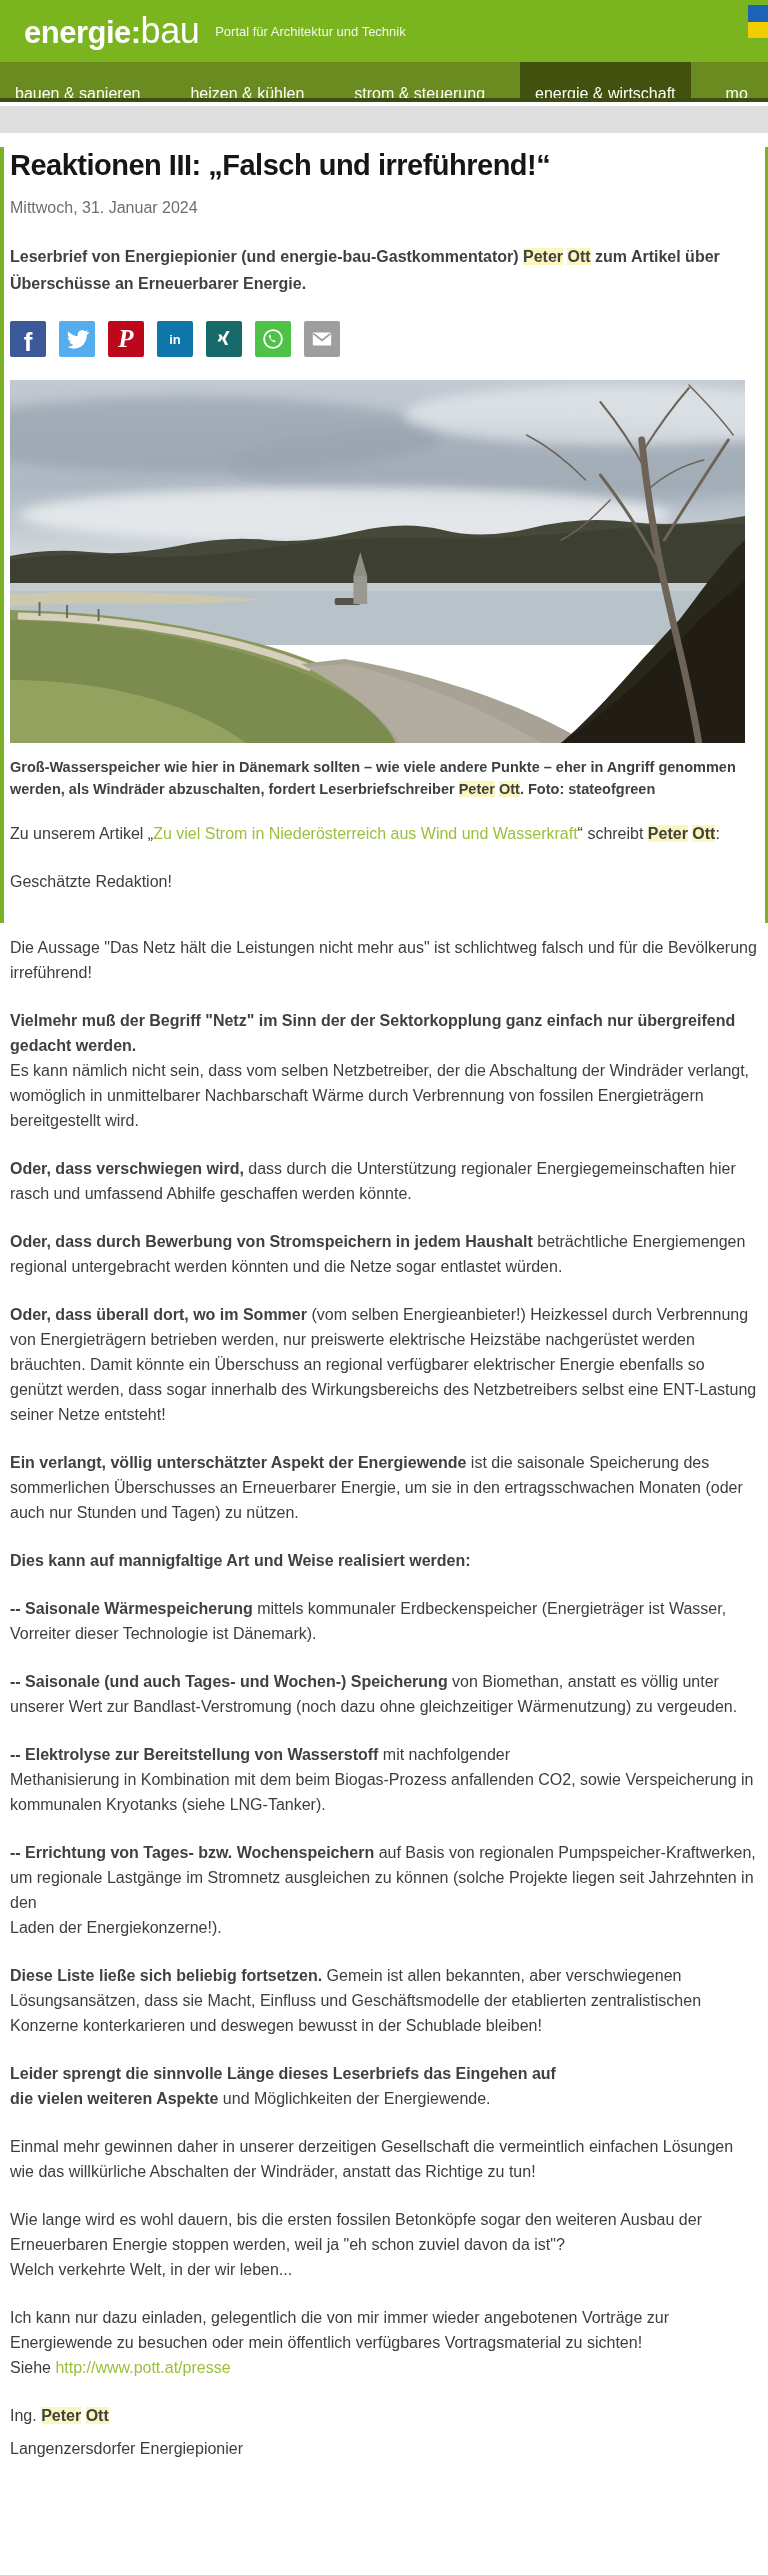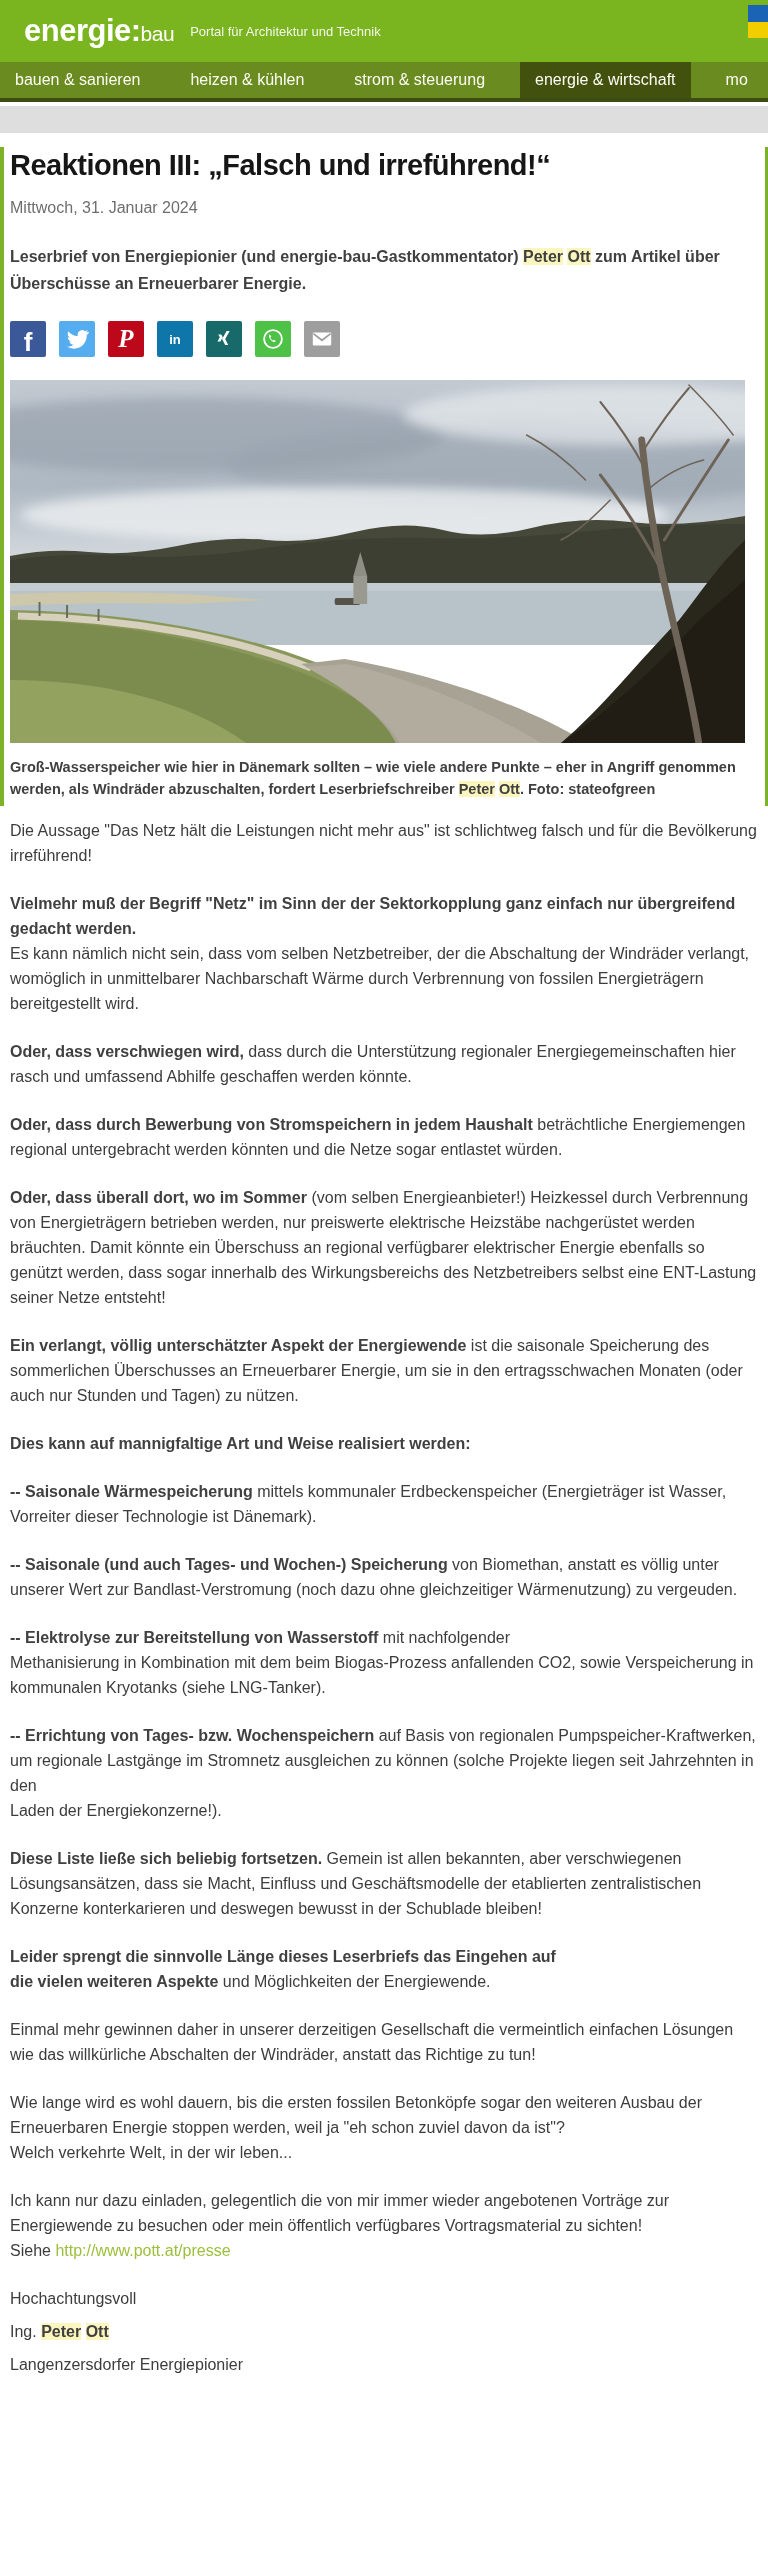--- a/index.html
+++ b/index.html
@@ -7,32 +7,32 @@
     width:768px;height:2575px;overflow:hidden;background:#fff;
     font-family:"Liberation Sans",sans-serif;color:#3d3d3d;
   }
   
   .site-header{
     position:relative;height:62px;background:var(--header_bg);
     display:flex;align-items:center;padding-left:24px;overflow:hidden;
   }
   .logo{display:flex;align-items:baseline;color:#fff;}
   .logo .lb{font-size:31px;font-weight:bold;letter-spacing:-.5px;}
-  .logo .ll{font-size:21px;font-weight:normal;letter-spacing:-.5px;}
+  .logo .ll{font-size:36px;font-weight:normal;letter-spacing:-.5px;}
   .tagline{color:#f4f8ec;font-size:13px;margin-left:16px;}
   .flag{position:absolute;top:5px;left:748px;width:26px;height:33px;}
   .flag .fb{height:17px;background:var(--flag_blue);}
   .flag .fy{height:16px;background:var(--flag_yellow);}
   
   .nav{
     height:36px;background:var(--nav_bg);display:flex;align-items:stretch;
     border-bottom:4px solid var(--nav_border);overflow:hidden;white-space:nowrap;
   }
   .nav-item{
-    color:#fdfdf6;font-size:16px;line-height:36px;padding:0 15px;margin-right:20px;
+    color:#fdfdf6;font-size:16px;line-height:36px;padding:14px 15px;margin-right:20px;
     cursor:pointer;flex:0 0 auto;
   }
   .nav-item.active{background:var(--nav_active_bg);}
   .strip{height:27px;background:var(--strip_bg);margin-top:4px;}
   
   .green-box{
     margin-top:0;border-left:4px solid var(--box_border);border-right:3px solid var(--box_border);
     padding:0 20px 6px 6px;
   }
   .below-box{padding:0 11px 0 10px;}
@@ -177,20 +177,24 @@
     </g>
     <g stroke="#6a6a5a" stroke-width="2">
       <path d="M30 236 v-14"></path>
         <path d="M58 238 v-13"></path>
         <path d="M90 241 v-12"></path>
     </g>
   </svg>
 
   <div class="caption"><span class="b">Groß-Wasserspeicher wie hier in Dänemark sollten – wie viele andere Punkte – eher in Angriff genommen werden, als Windräder abzuschalten, fordert Leserbriefschreiber </span><span class="b hl">Peter</span><span class="b"> </span><span class="b hl">Ott</span><span class="b">. Foto: stateofgreen</span></div>
 
+  <div class="intro-paras">
+      <p class="para"><span class="">Zu unserem Artikel „</span><a class="lnk" href="#">Zu viel Strom in Niederösterreich aus Wind und Wasserkraft</a><span class="">“ schreibt </span><span class="b hl">Peter</span><span class="b"> </span><span class="b hl">Ott</span><span class="">:</span></p>
+      <p class="para"><span class="">Geschätzte Redaktion!</span></p>
+    </div>
 </section>
 
 <section class="below-box">
     <p class="para"><span class="">Die Aussage "Das Netz hält die Leistungen nicht mehr aus" ist schlichtweg falsch und für die Bevölkerung irreführend!</span></p>
     <p class="para"><span class="b">Vielmehr muß der Begriff "Netz" im Sinn der der Sektorkopplung ganz einfach nur übergreifend gedacht werden.</span><span class="">
 Es kann nämlich nicht sein, dass vom selben Netzbetreiber, der die Abschaltung der Windräder verlangt, womöglich in unmittelbarer Nachbarschaft Wärme durch Verbrennung von fossilen Energieträgern
 bereitgestellt wird.</span></p>
     <p class="para"><span class="b">Oder, dass verschwiegen wird,</span><span class=""> dass durch die Unterstützung regionaler Energiegemeinschaften hier rasch und umfassend Abhilfe geschaffen werden könnte.</span></p>
     <p class="para"><span class="b">Oder, dass durch Bewerbung von Stromspeichern in jedem Haushalt</span><span class=""> beträchtliche Energiemengen regional untergebracht werden könnten und die Netze sogar entlastet würden.</span></p>
     <p class="para"><span class="b">Oder, dass überall dort, wo im Sommer</span><span class=""> (vom selben Energieanbieter!) Heizkessel durch Verbrennung von Energieträgern betrieben werden, nur preiswerte elektrische Heizstäbe nachgerüstet werden bräuchten. Damit könnte ein Überschuss an regional verfügbarer elektrischer Energie ebenfalls so genützt werden, dass sogar innerhalb des Wirkungsbereichs des Netzbetreibers selbst eine ENT-Lastung seiner Netze entsteht!</span></p>
@@ -203,16 +207,15 @@
     <p class="para"><span class="b">-- Errichtung von Tages- bzw. Wochenspeichern</span><span class=""> auf Basis von regionalen Pumpspeicher-Kraftwerken, um regionale Lastgänge im Stromnetz ausgleichen zu können (solche Projekte liegen seit Jahrzehnten in den
 Laden der Energiekonzerne!).</span></p>
     <p class="para"><span class="b">Diese Liste ließe sich beliebig fortsetzen.</span><span class=""> Gemein ist allen bekannten, aber verschwiegenen Lösungsansätzen, dass sie Macht, Einfluss und Geschäftsmodelle der etablierten zentralistischen Konzerne konterkarieren und deswegen bewusst in der Schublade bleiben!</span></p>
     <p class="para"><span class="b">Leider sprengt die sinnvolle Länge dieses Leserbriefs das Eingehen auf
 die vielen weiteren Aspekte</span><span class=""> und Möglichkeiten der Energiewende.</span></p>
     <p class="para"><span class="">Einmal mehr gewinnen daher in unserer derzeitigen Gesellschaft die vermeintlich einfachen Lösungen wie das willkürliche Abschalten der Windräder, anstatt das Richtige zu tun!</span></p>
     <p class="para"><span class="">Wie lange wird es wohl dauern, bis die ersten fossilen Betonköpfe sogar den weiteren Ausbau der Erneuerbaren Energie stoppen werden, weil ja "eh schon zuviel davon da ist"?
 Welch verkehrte Welt, in der wir leben...</span></p>
     <p class="para"><span class="">Ich kann nur dazu einladen, gelegentlich die von mir immer wieder angebotenen Vorträge zur Energiewende zu besuchen oder mein öffentlich verfügbares Vortragsmaterial zu sichten!
 Siehe </span><a class="lnk" href="#">http://www.pott.at/presse</a></p>
-    <p class="para tight"><span class="">Hochachtungsvoll</span></p>
     <p class="para tight"><span class="">Ing. </span><span class="b hl">Peter</span><span class="b"> </span><span class="b hl">Ott</span></p>
     <p class="para"><span class="">Langenzersdorfer Energiepionier</span></p>
   </section>
 
 </body></html>

